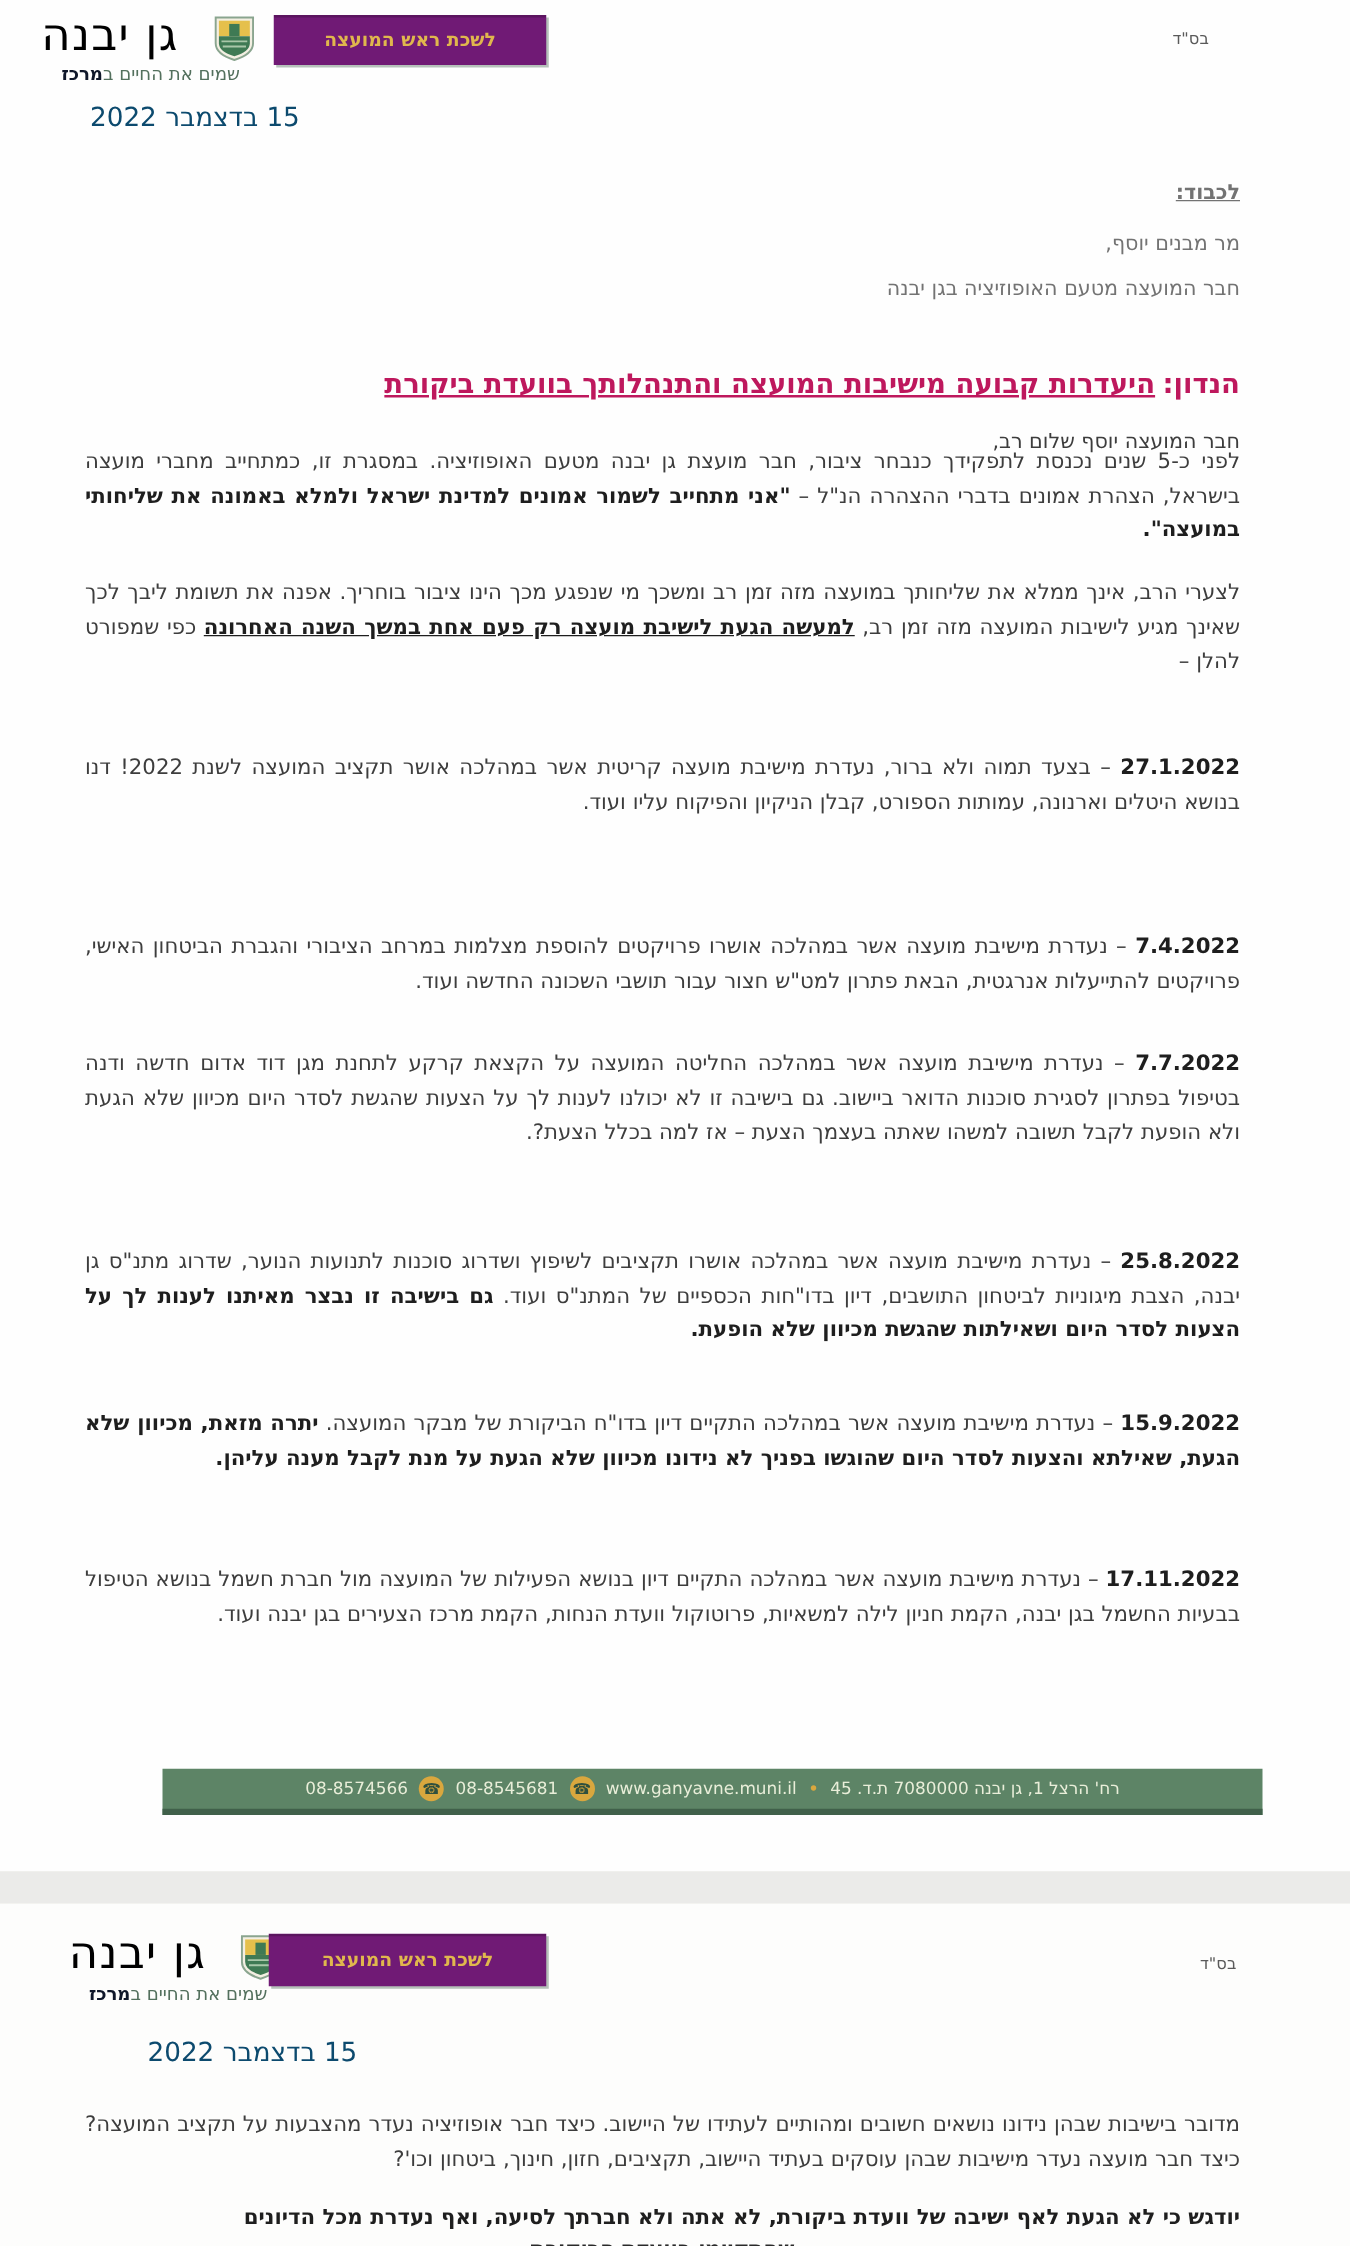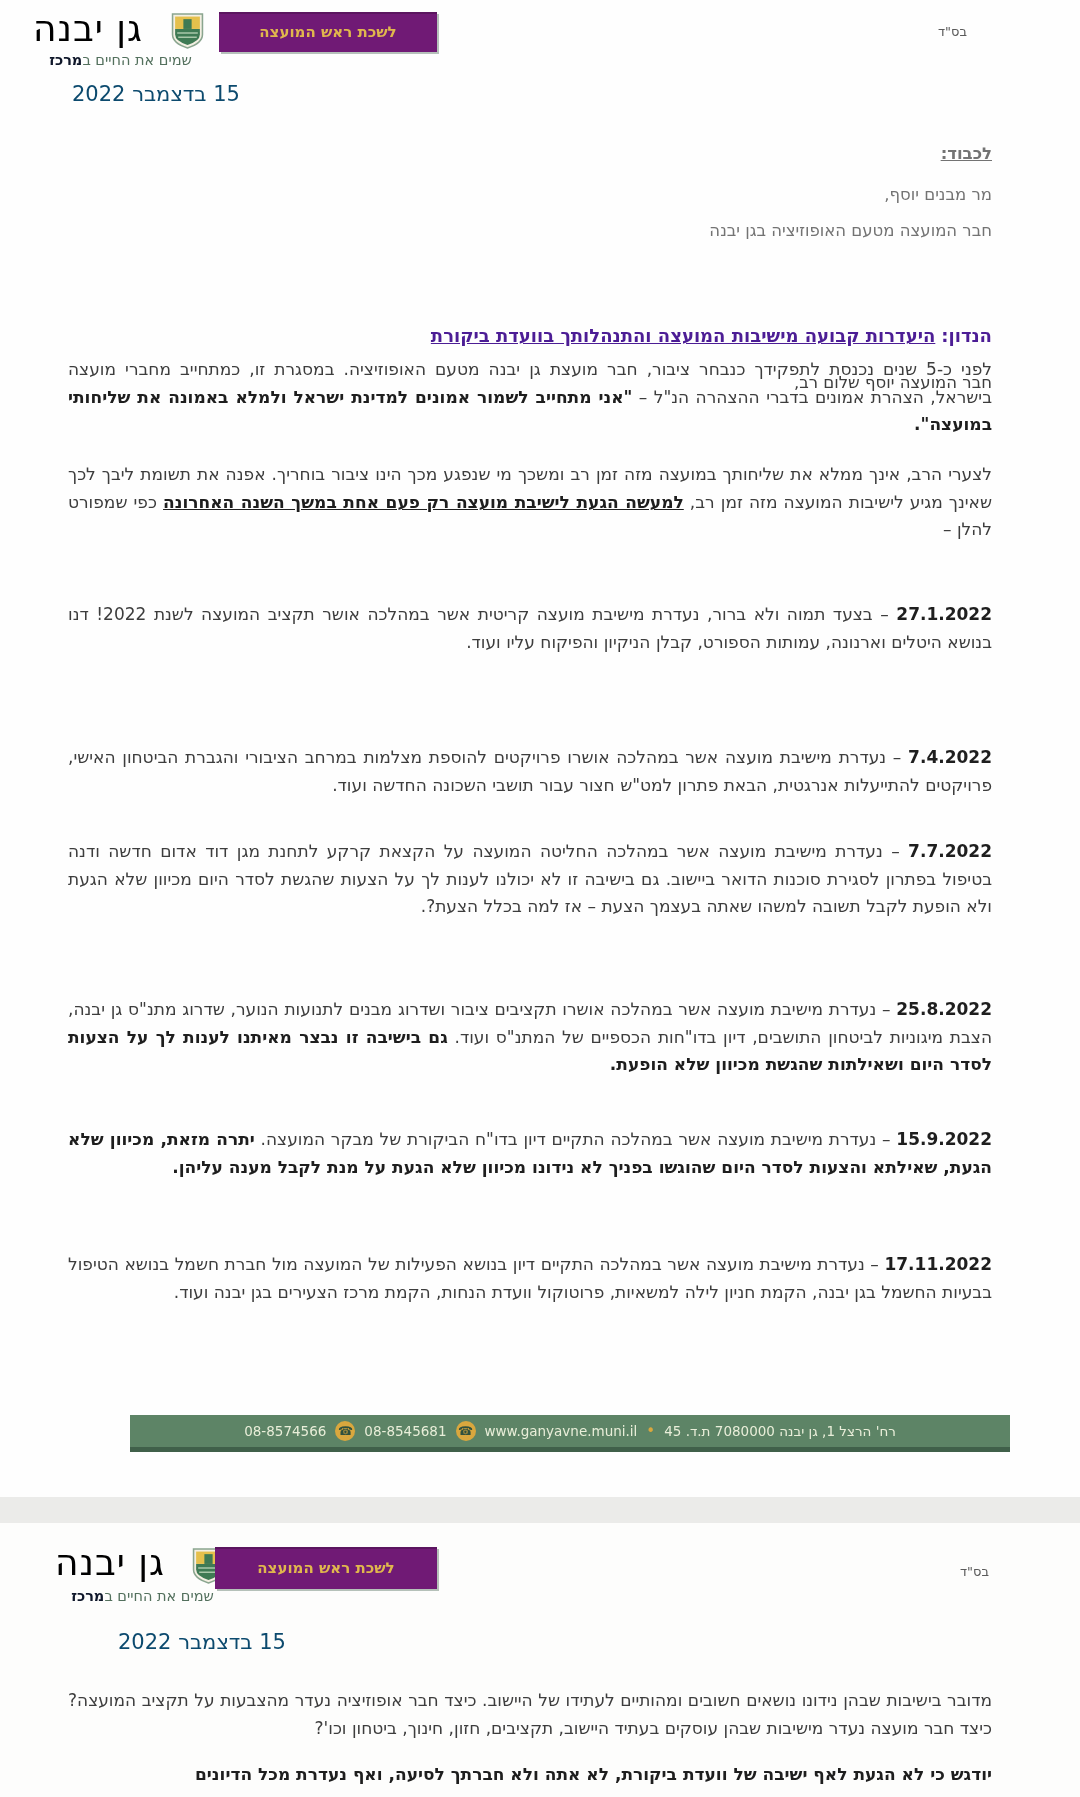--- a/index.html
+++ b/index.html
@@ -21,21 +21,21 @@
             text-align:center; direction:rtl;
             box-shadow: inset 0 2px 0 rgba(0,0,0,.18), 2px 2px 0 rgba(47,79,60,.35); }
   .bsd { font-size:13px; color:#5a5a5a; direction:rtl; }
   .dateline { font-size:21px; color:#0c4a6e; direction:rtl; }
   .para { position:absolute; left:68px; right:88px; direction:rtl; text-align:justify;
           font-size:17px; line-height:27.5px; color:#3d3d3d; }
   .right { text-align:right; }
   .para b, .bold { color:#1e1e1e; }
   .u { text-decoration:underline; }
   .addr { position:absolute; right:88px; direction:rtl; text-align:right; font-size:16.5px; color:#737373; }
-  .subject { font-size:18px; font-weight:bold; color:#4c1d95;margin-top:28px; }
+  .subject { font-size:22px; font-weight:bold; color:#be185d; }
 
   
   .footer-bar { position:absolute; left:130px; width:880px; top:1415px; height:37px;
                 background:#5d8466; border-bottom:5px solid #40604a;
                 display:flex; align-items:center; justify-content:center; gap:9px;
                 direction:rtl; color:#e9eed9; font-size:13.5px; }
   .circle-icon { display:inline-flex; width:20px; height:20px; border-radius:50%;
                  background:#d9a73e; color:#30503e; font-size:12px;
                  align-items:center; justify-content:center; }
   .gold-dot { color:#d9a73e; font-size:15px; }
@@ -65,21 +65,21 @@
 <div class="abs bsd" style="left:938px; top:24px;">בס"ד</div>
 <div class="abs dateline" style="left:72px; top:82px;">15 בדצמבר 2022</div>
 
 <div class="addr" style="top:144px; font-weight:bold;"><span class="u">לכבוד:</span></div>
 <div class="addr" style="top:185px;">מר מבנים יוסף,</div>
 <div class="addr" style="top:221px;">חבר המועצה מטעם האופוזיציה בגן יבנה</div>
 
 <div class="para right subject" style="top:294px;">
   <span style="margin-left:6px;">הנדון:</span><span class="u">היעדרות קבועה מישיבות המועצה והתנהלותך בוועדת ביקורת</span>
 </div>
-<div class="para right" style="top:339px; font-size:16.5px;margin-top:30px;">חבר המועצה יוסף שלום רב,</div>
+<div class="para right" style="top:339px; font-size:16.5px;">חבר המועצה יוסף שלום רב,</div>
 
 <div class="para" style="top:356px;">
   <span>לפני כ-5 שנים נכנסת לתפקידך כנבחר ציבור, חבר מועצת גן יבנה מטעם האופוזיציה. במסגרת זו, כמתחייב מחברי מועצה בישראל, הצהרת אמונים בדברי ההצהרה הנ"ל – </span><b>"אני מתחייב לשמור אמונים למדינת ישראל ולמלא באמונה את שליחותי במועצה".</b>
 </div>
 
 <div class="para" style="top:461px;">
   <span>לצערי הרב, אינך ממלא את שליחותך במועצה מזה זמן רב ומשכך מי שנפגע מכך הינו ציבור בוחריך. אפנה את תשומת ליבך לכך שאינך מגיע לישיבות המועצה מזה זמן רב, </span><b class="u">למעשה הגעת לישיבת מועצה רק פעם אחת במשך השנה האחרונה</b><span> כפי שמפורט להלן –</span>
 </div>
 
 <div class="para" style="top:601px;">
@@ -88,21 +88,21 @@
 
 <div class="para" style="top:708px;margin-top:36px;">
   <b>7.4.2022</b><span> – </span><span>נעדרת מישיבת מועצה אשר במהלכה אושרו פרויקטים להוספת מצלמות במרחב הציבורי והגברת הביטחון האישי, פרויקטים להתייעלות אנרגטית, הבאת פתרון למט"ש חצור עבור תושבי השכונה החדשה ועוד.</span><b></b>
 </div>
 
 <div class="para" style="top:838px;">
   <b>7.7.2022</b><span> – </span><span>נעדרת מישיבת מועצה אשר במהלכה החליטה המועצה על הקצאת קרקע לתחנת מגן דוד אדום חדשה ודנה בטיפול בפתרון לסגירת סוכנות הדואר ביישוב. גם בישיבה זו לא יכולנו לענות לך על הצעות שהגשת לסדר היום מכיוון שלא הגעת ולא הופעת לקבל תשובה למשהו שאתה בעצמך הצעת – אז למה בכלל הצעת?.</span><b></b>
 </div>
 
 <div class="para" style="top:996px;">
-  <b>25.8.2022</b><span> – </span><span>נעדרת מישיבת מועצה אשר במהלכה אושרו תקציבים ציבור ושדרוג מבנים לתנועות הנוער, שדרוג מתנ"ס גן יבנה, הצבת מיגוניות לביטחון התושבים, דיון בדו"חות הכספיים של המתנ"ס ועוד. </span><b>גם בישיבה זו נבצר מאיתנו לענות לך על הצעות לסדר היום ושאילתות שהגשת מכיוון שלא הופעת.</b>
+  <b>25.8.2022</b><span> – </span><span>נעדרת מישיבת מועצה אשר במהלכה אושרו תקציבים לשיפוץ ושדרוג סוכנות לתנועות הנוער, שדרוג מתנ"ס גן יבנה, הצבת מיגוניות לביטחון התושבים, דיון בדו"חות הכספיים של המתנ"ס ועוד. </span><b>גם בישיבה זו נבצר מאיתנו לענות לך על הצעות לסדר היום ושאילתות שהגשת מכיוון שלא הופעת.</b>
 </div>
 
 <div class="para" style="top:1126px;">
   <b>15.9.2022</b><span> – </span><span>נעדרת מישיבת מועצה אשר במהלכה התקיים דיון בדו"ח הביקורת של מבקר המועצה. </span><b>יתרה מזאת, מכיוון שלא הגעת, שאילתא והצעות לסדר היום שהוגשו בפניך לא נידונו מכיוון שלא הגעת על מנת לקבל מענה עליהן.</b>
 </div>
 
 <div class="para" style="top:1251px;">
   <b>17.11.2022</b><span> – </span><span>נעדרת מישיבת מועצה אשר במהלכה התקיים דיון בנושא הפעילות של המועצה מול חברת חשמל בנושא הטיפול בבעיות החשמל בגן יבנה, הקמת חניון לילה למשאיות, פרוטוקול וועדת הנחות, הקמת מרכז הצעירים בגן יבנה ועוד.</span><b></b>
 </div>
 

